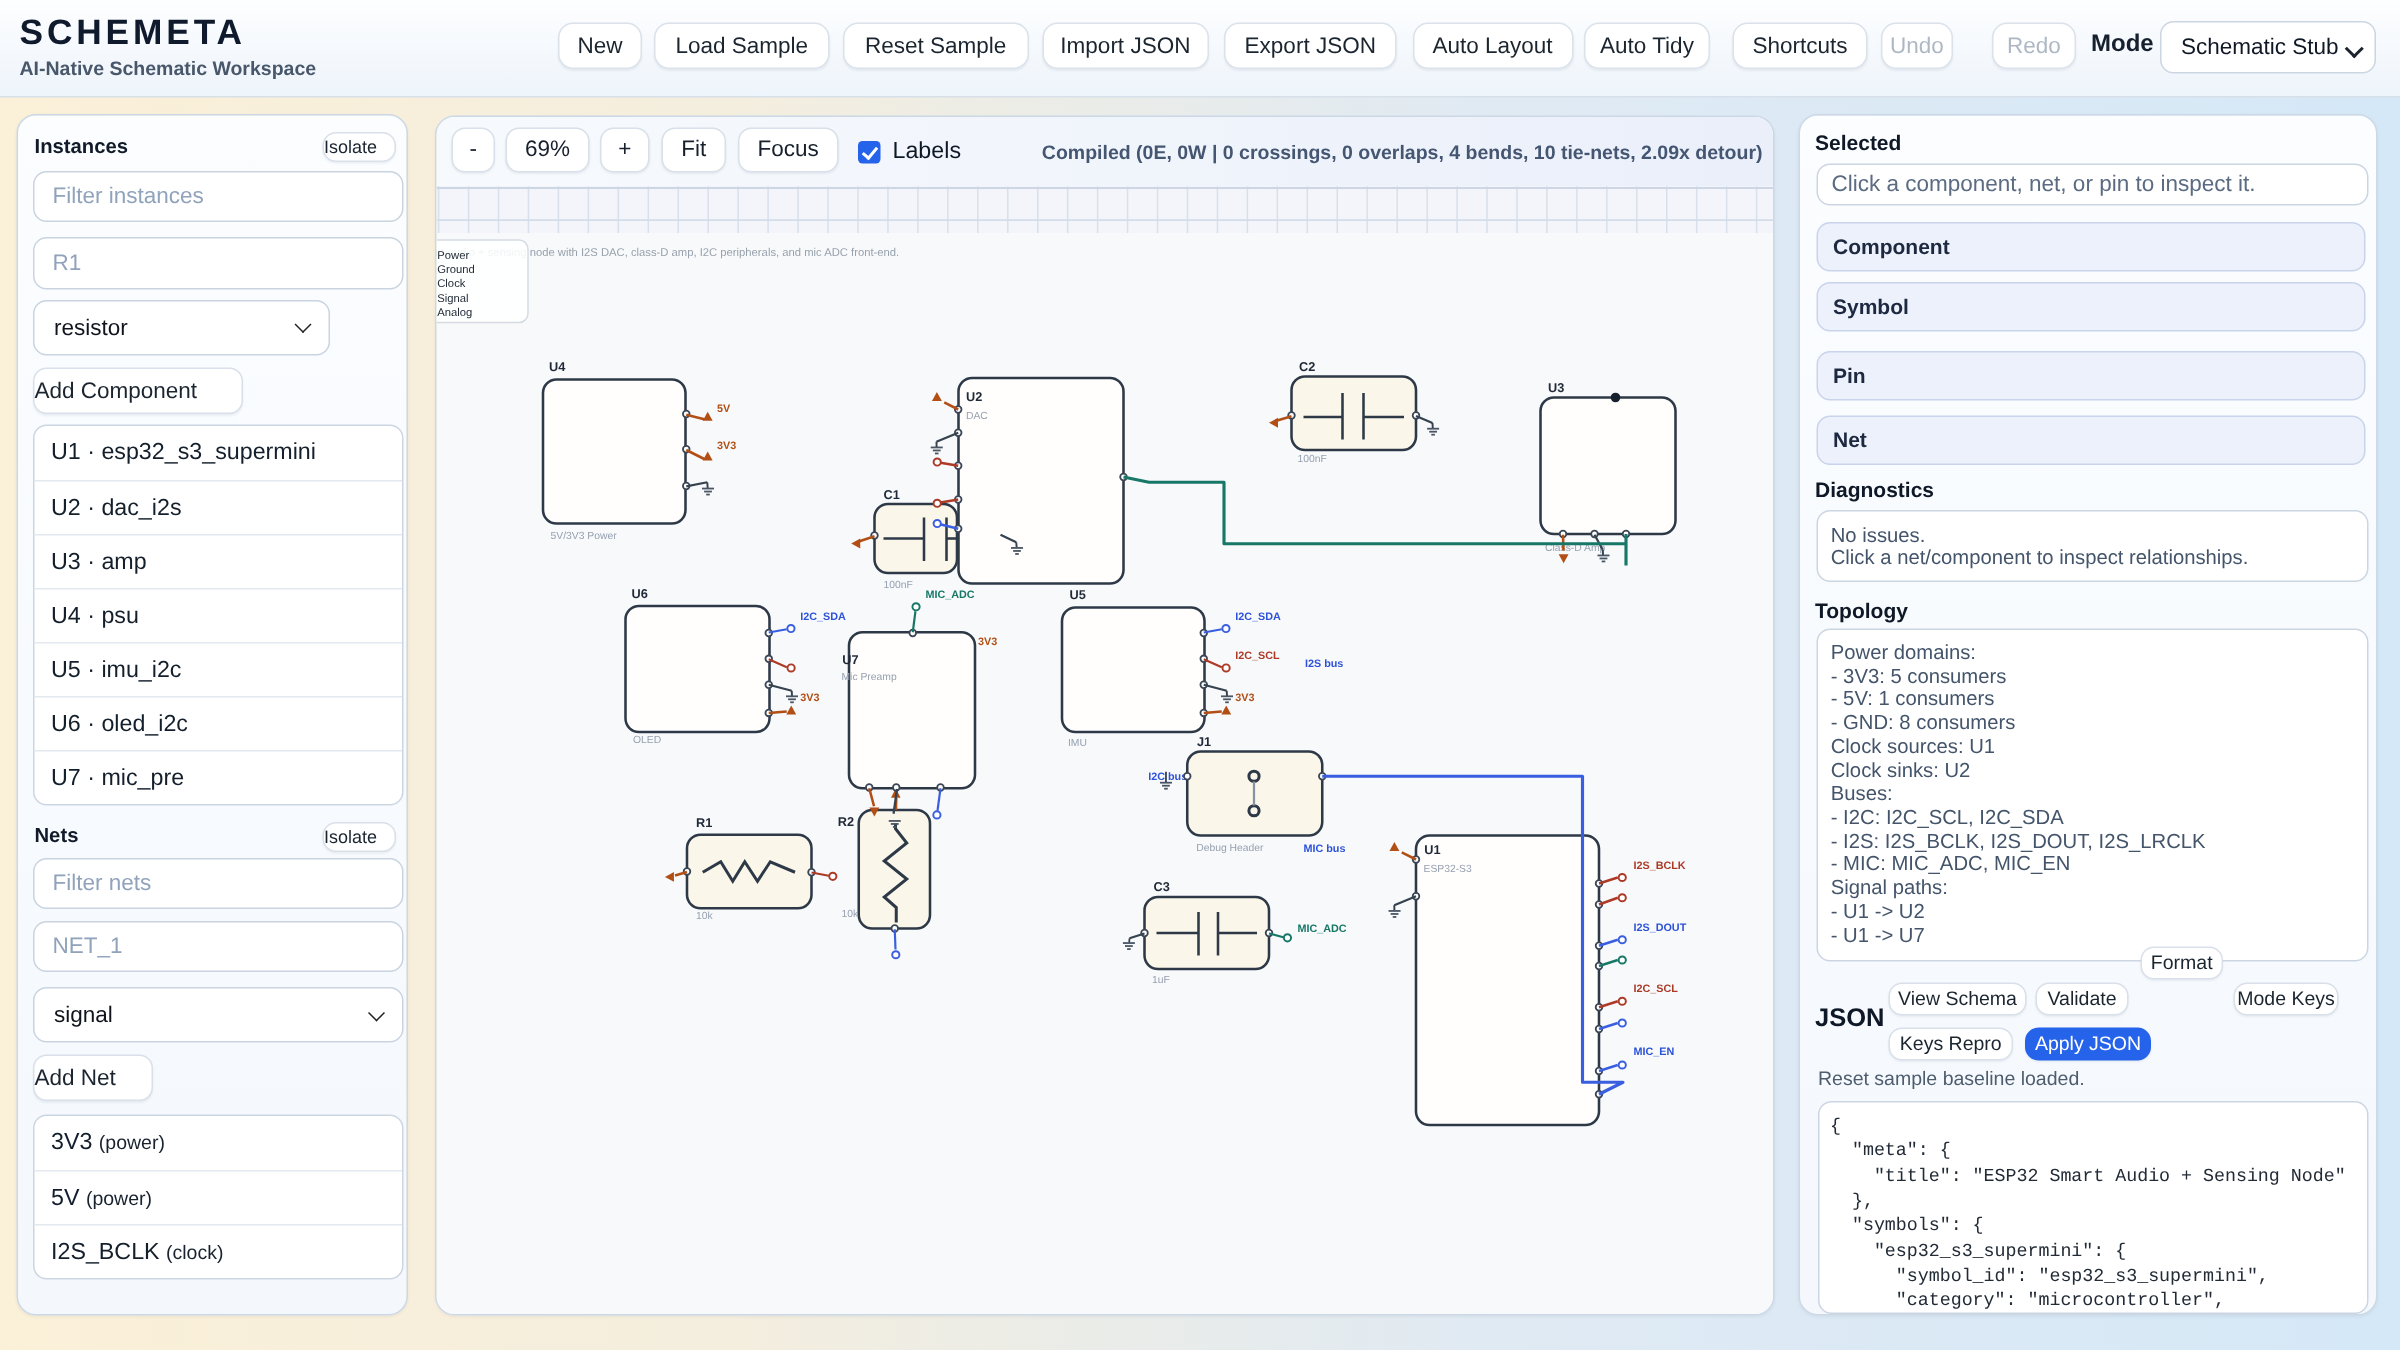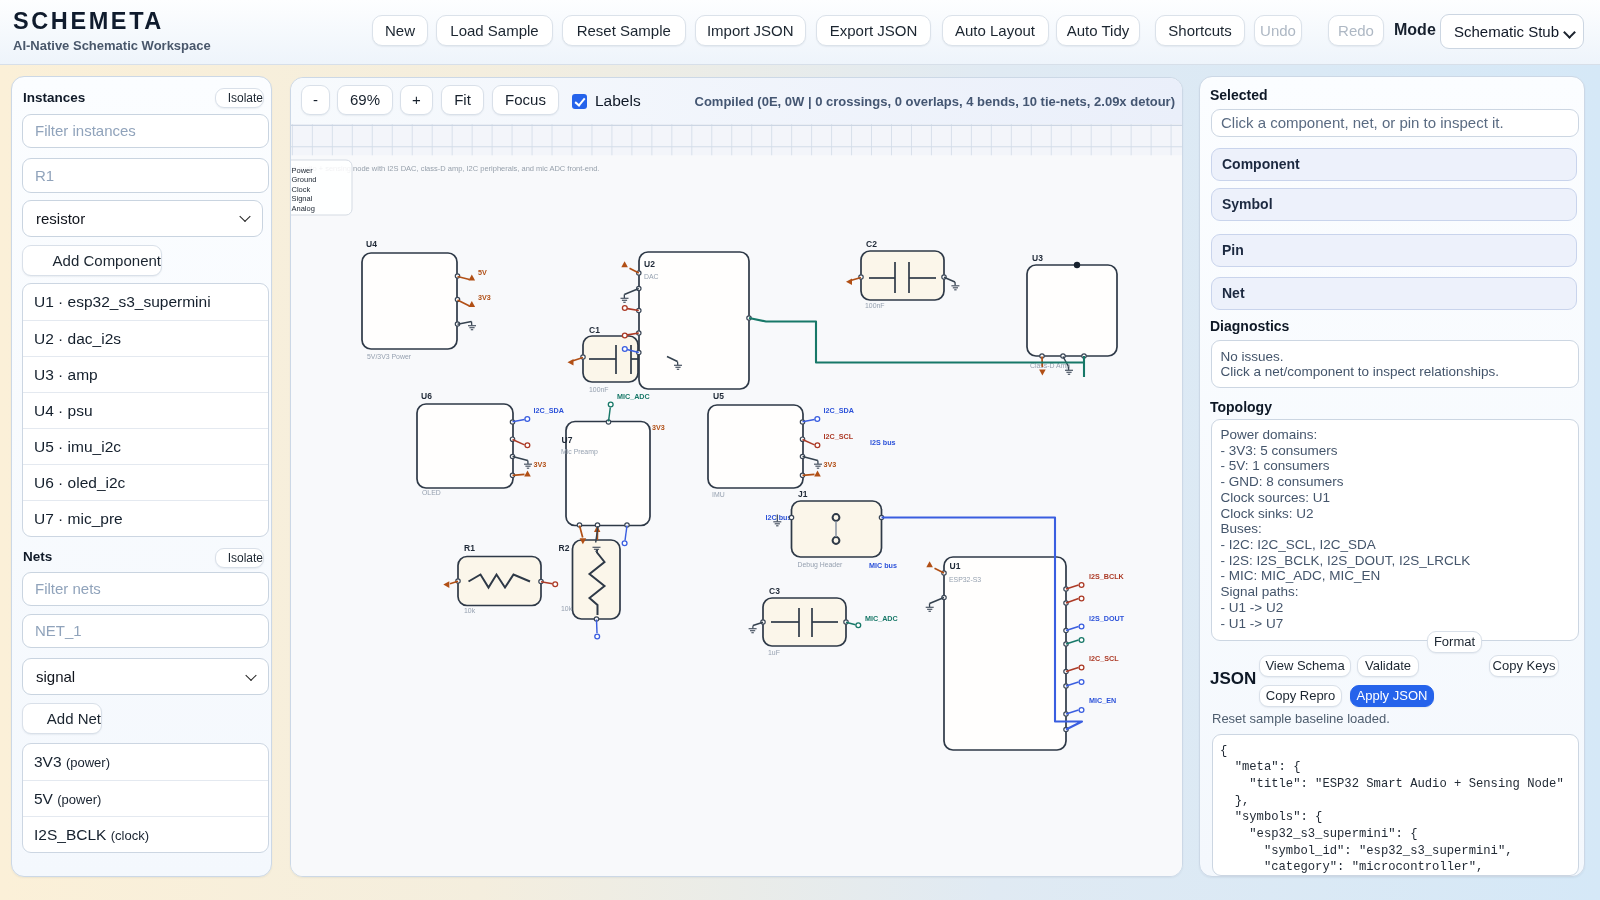--- a/index.html
+++ b/index.html
@@ -25,21 +25,21 @@
   border-right:2px solid #1c232e; border-bottom:2px solid #1c232e; transform:rotate(45deg); }
 
 .panel { position:absolute; background:linear-gradient(180deg,#fbfdff, #f4f8fd);
   border:1px solid #ccd8e6; border-radius:13px; box-shadow:0 1px 2px rgba(20,45,75,.06);
   overflow:hidden; }
 #lpanel { left:11px;  top:76px; width:261px; height:801px; }
 #cpanel { left:290px; top:77px; width:893px; height:800px; }
 #rpanel { left:1199px; top:76px; width:386px; height:801px; }
 .ptitle { position:absolute; font-size:13.5px; font-weight:700; color:#101a28; }
 .sbtn { position:absolute; background:#fff; border:1px solid #d9e0e9; border-radius:9px;
-  color:#1b2530; text-align:right; box-shadow:0 1px 1.5px rgba(25,50,80,.07); }
+  color:#1b2530; text-align:left; box-shadow:0 1px 1.5px rgba(25,50,80,.07); }
 .inp { position:absolute; background:#fff; border:1px solid #c9d4e0; border-radius:9px;
   font-size:15px; padding-left:12px; color:#10141c; }
 .ph { color:#90a3bb; }
 .sel { position:absolute; background:#fff; border:1px solid #c9d4e0; border-radius:9px;
   font-size:15px; color:#10141c; }
 .sel:after { content:""; position:absolute; right:13px; top:50%; width:7px; height:7px;
   border-right:1.8px solid #222; border-bottom:1.8px solid #222;
   transform:translateY(-70%) rotate(45deg); }
 .list { position:absolute; background:#fff; border:1px solid #ccd6e2; border-radius:9px; }
 .row { height:36px; line-height:35px; padding-left:11px; font-size:15.5px; color:#141f2c;
@@ -90,21 +90,21 @@
     <div class="hbtn dis" style="left:1328px;width:56px;">Redo</div>
     <div id="modeLbl">Mode</div>
     <div id="modeSel">Schematic Stub</div>
   </div>
 
   <div class="panel" id="lpanel">
     <div class="ptitle" style="left:11px;top:13px;">Instances</div>
     <div class="sbtn" style="left:203px;top:10.5px;width:49px;height:20px;font-size:12px;line-height:18px;">Isolate</div>
     <div class="inp ph" style="left:10px;top:36.5px;width:247px;height:34px;line-height:32px;">Filter instances</div>
     <div class="inp ph" style="left:10px;top:80.5px;width:247px;height:35px;line-height:33px;">R1</div>
-    <div class="sel" style="left:10px;top:122.7px;width:241px;height:37.5px;line-height:35px;padding-left:13px;">resistor</div>
+    <div class="sel" style="left:10px;top:122.7px;width:198px;height:37.5px;line-height:35px;padding-left:13px;">resistor</div>
     <div class="sbtn" style="left:10px;top:167.5px;width:140px;height:31px;font-size:15px;line-height:29px;">Add Component</div>
     <div class="list" style="left:10px;top:206px;width:247px;">
       <div class="row">U1 · esp32_s3_supermini</div>
       <div class="row">U2 · dac_i2s</div>
       <div class="row">U3 · amp</div>
       <div class="row">U4 · psu</div>
       <div class="row">U5 · imu_i2c</div>
       <div class="row">U6 · oled_i2c</div>
       <div class="row">U7 · mic_pre</div>
     </div>
@@ -470,22 +470,22 @@
     <div class="rcat" style="top:200px;">Net</div>
     <div class="rcat" style="top:157px;">Pin</div>
     <div class="rhead" style="top:240.5px;">Diagnostics</div>
     <div class="rbox" style="top:263px;height:48px;font-size:13.5px;line-height:15px;padding:8px 0 0 8.5px;">No issues.<br>Click a net/component to inspect relationships.</div>
     <div class="rhead" style="top:322px;">Topology</div>
     <div class="rbox" style="top:342px;height:222px;font-size:13.5px;line-height:15.72px;padding:7px 0 0 8.5px;">Power domains:<br>- 3V3: 5 consumers<br>- 5V: 1 consumers<br>- GND: 8 consumers<br>Clock sources: U1<br>Clock sinks: U2<br>Buses:<br>- I2C: I2C_SCL, I2C_SDA<br>- I2S: I2S_BCLK, I2S_DOUT, I2S_LRCLK<br>- MIC: MIC_ADC, MIC_EN<br>Signal paths:<br>- U1 -&gt; U2<br>- U1 -&gt; U7</div>
     <div class="rhead" style="top:592px;font-size:17px;">JSON</div>
     <div class="jbtn" style="left:59px;top:578px;width:92px;">View Schema</div>
     <div class="jbtn" style="left:157px;top:578px;width:62px;">Validate</div>
     <div class="jbtn" style="left:227px;top:554px;width:55px;">Format</div>
-    <div class="jbtn" style="left:289px;top:578px;width:70px;">Copy Keys</div>
-    <div class="jbtn" style="left:59px;top:608px;width:83px;">Copy Repro</div>
+    <div class="jbtn" style="left:289px;top:578px;width:70px;">Mode Keys</div>
+    <div class="jbtn" style="left:59px;top:608px;width:83px;">Keys Repro</div>
     <div class="jbtn" id="applyBtn" style="left:150px;top:608px;width:84px;">Apply JSON</div>
     <div style="position:absolute;left:12px;top:634px;font-size:13px;color:#4e5d6e;">Reset sample baseline loaded.</div>
     <div id="jsonbox">{
   "meta": {
     "title": "ESP32 Smart Audio + Sensing Node"
   },
   "symbols": {
     "esp32_s3_supermini": {
       "symbol_id": "esp32_s3_supermini",
       "category": "microcontroller",</div>

